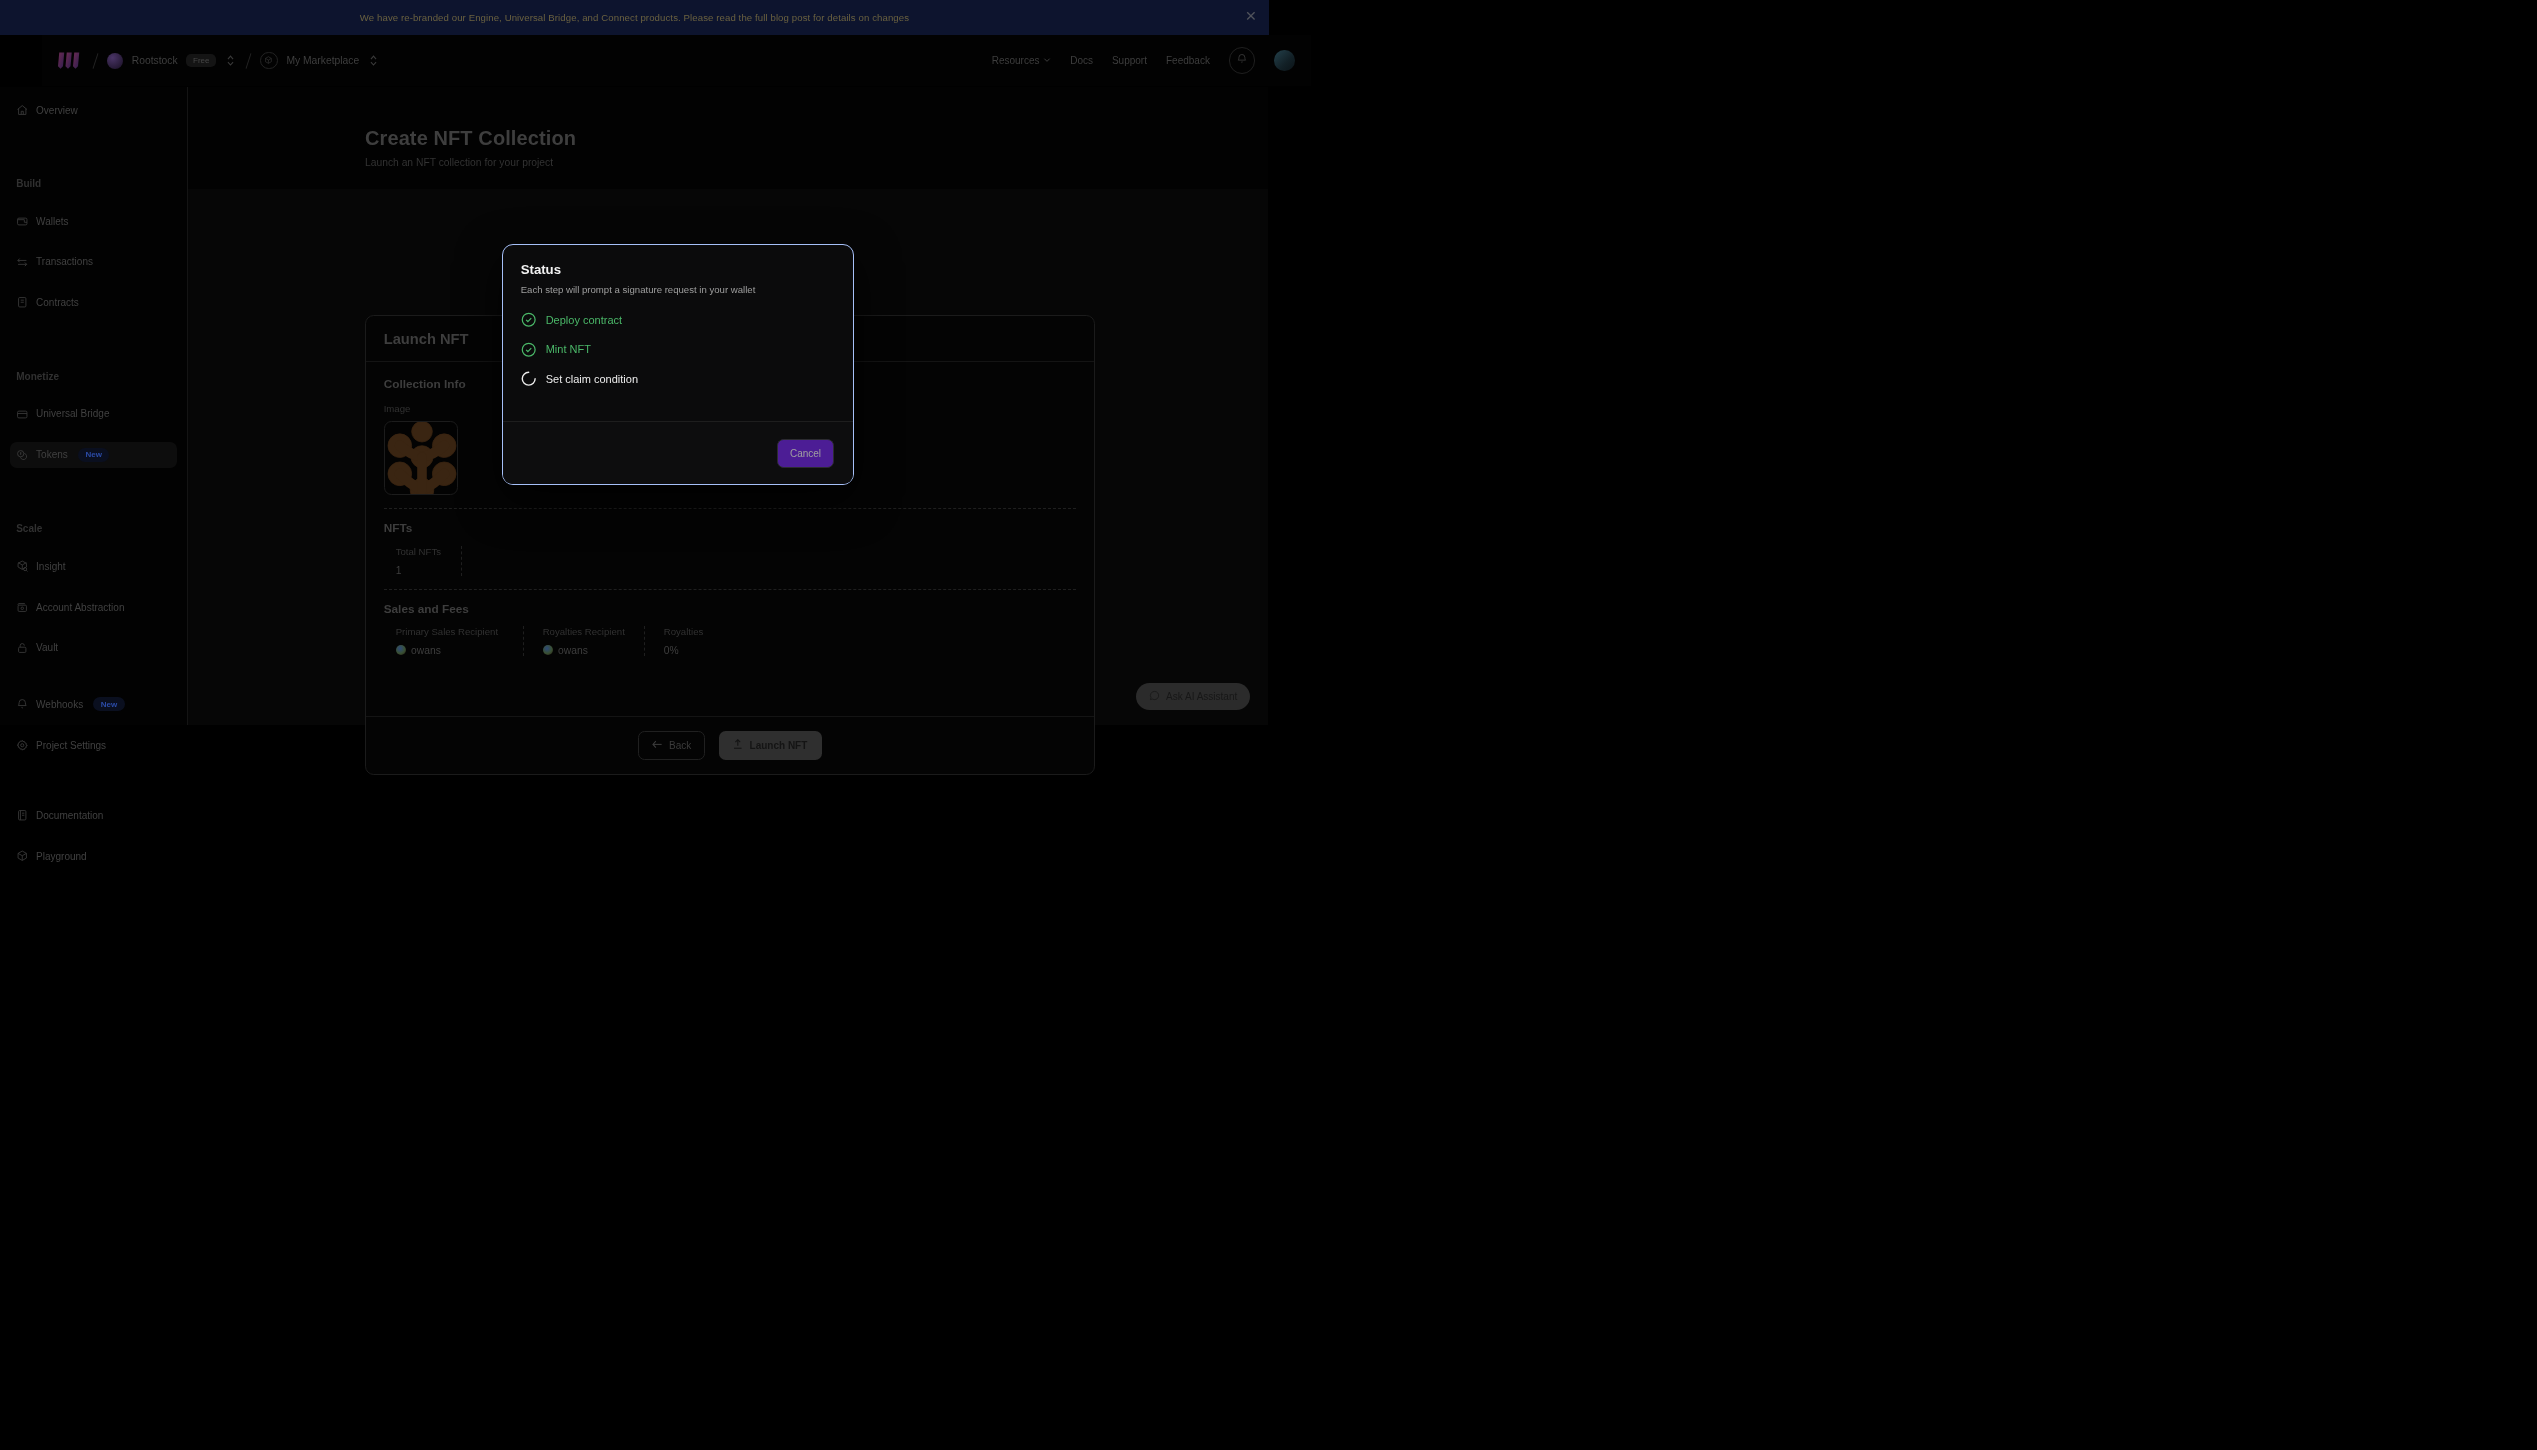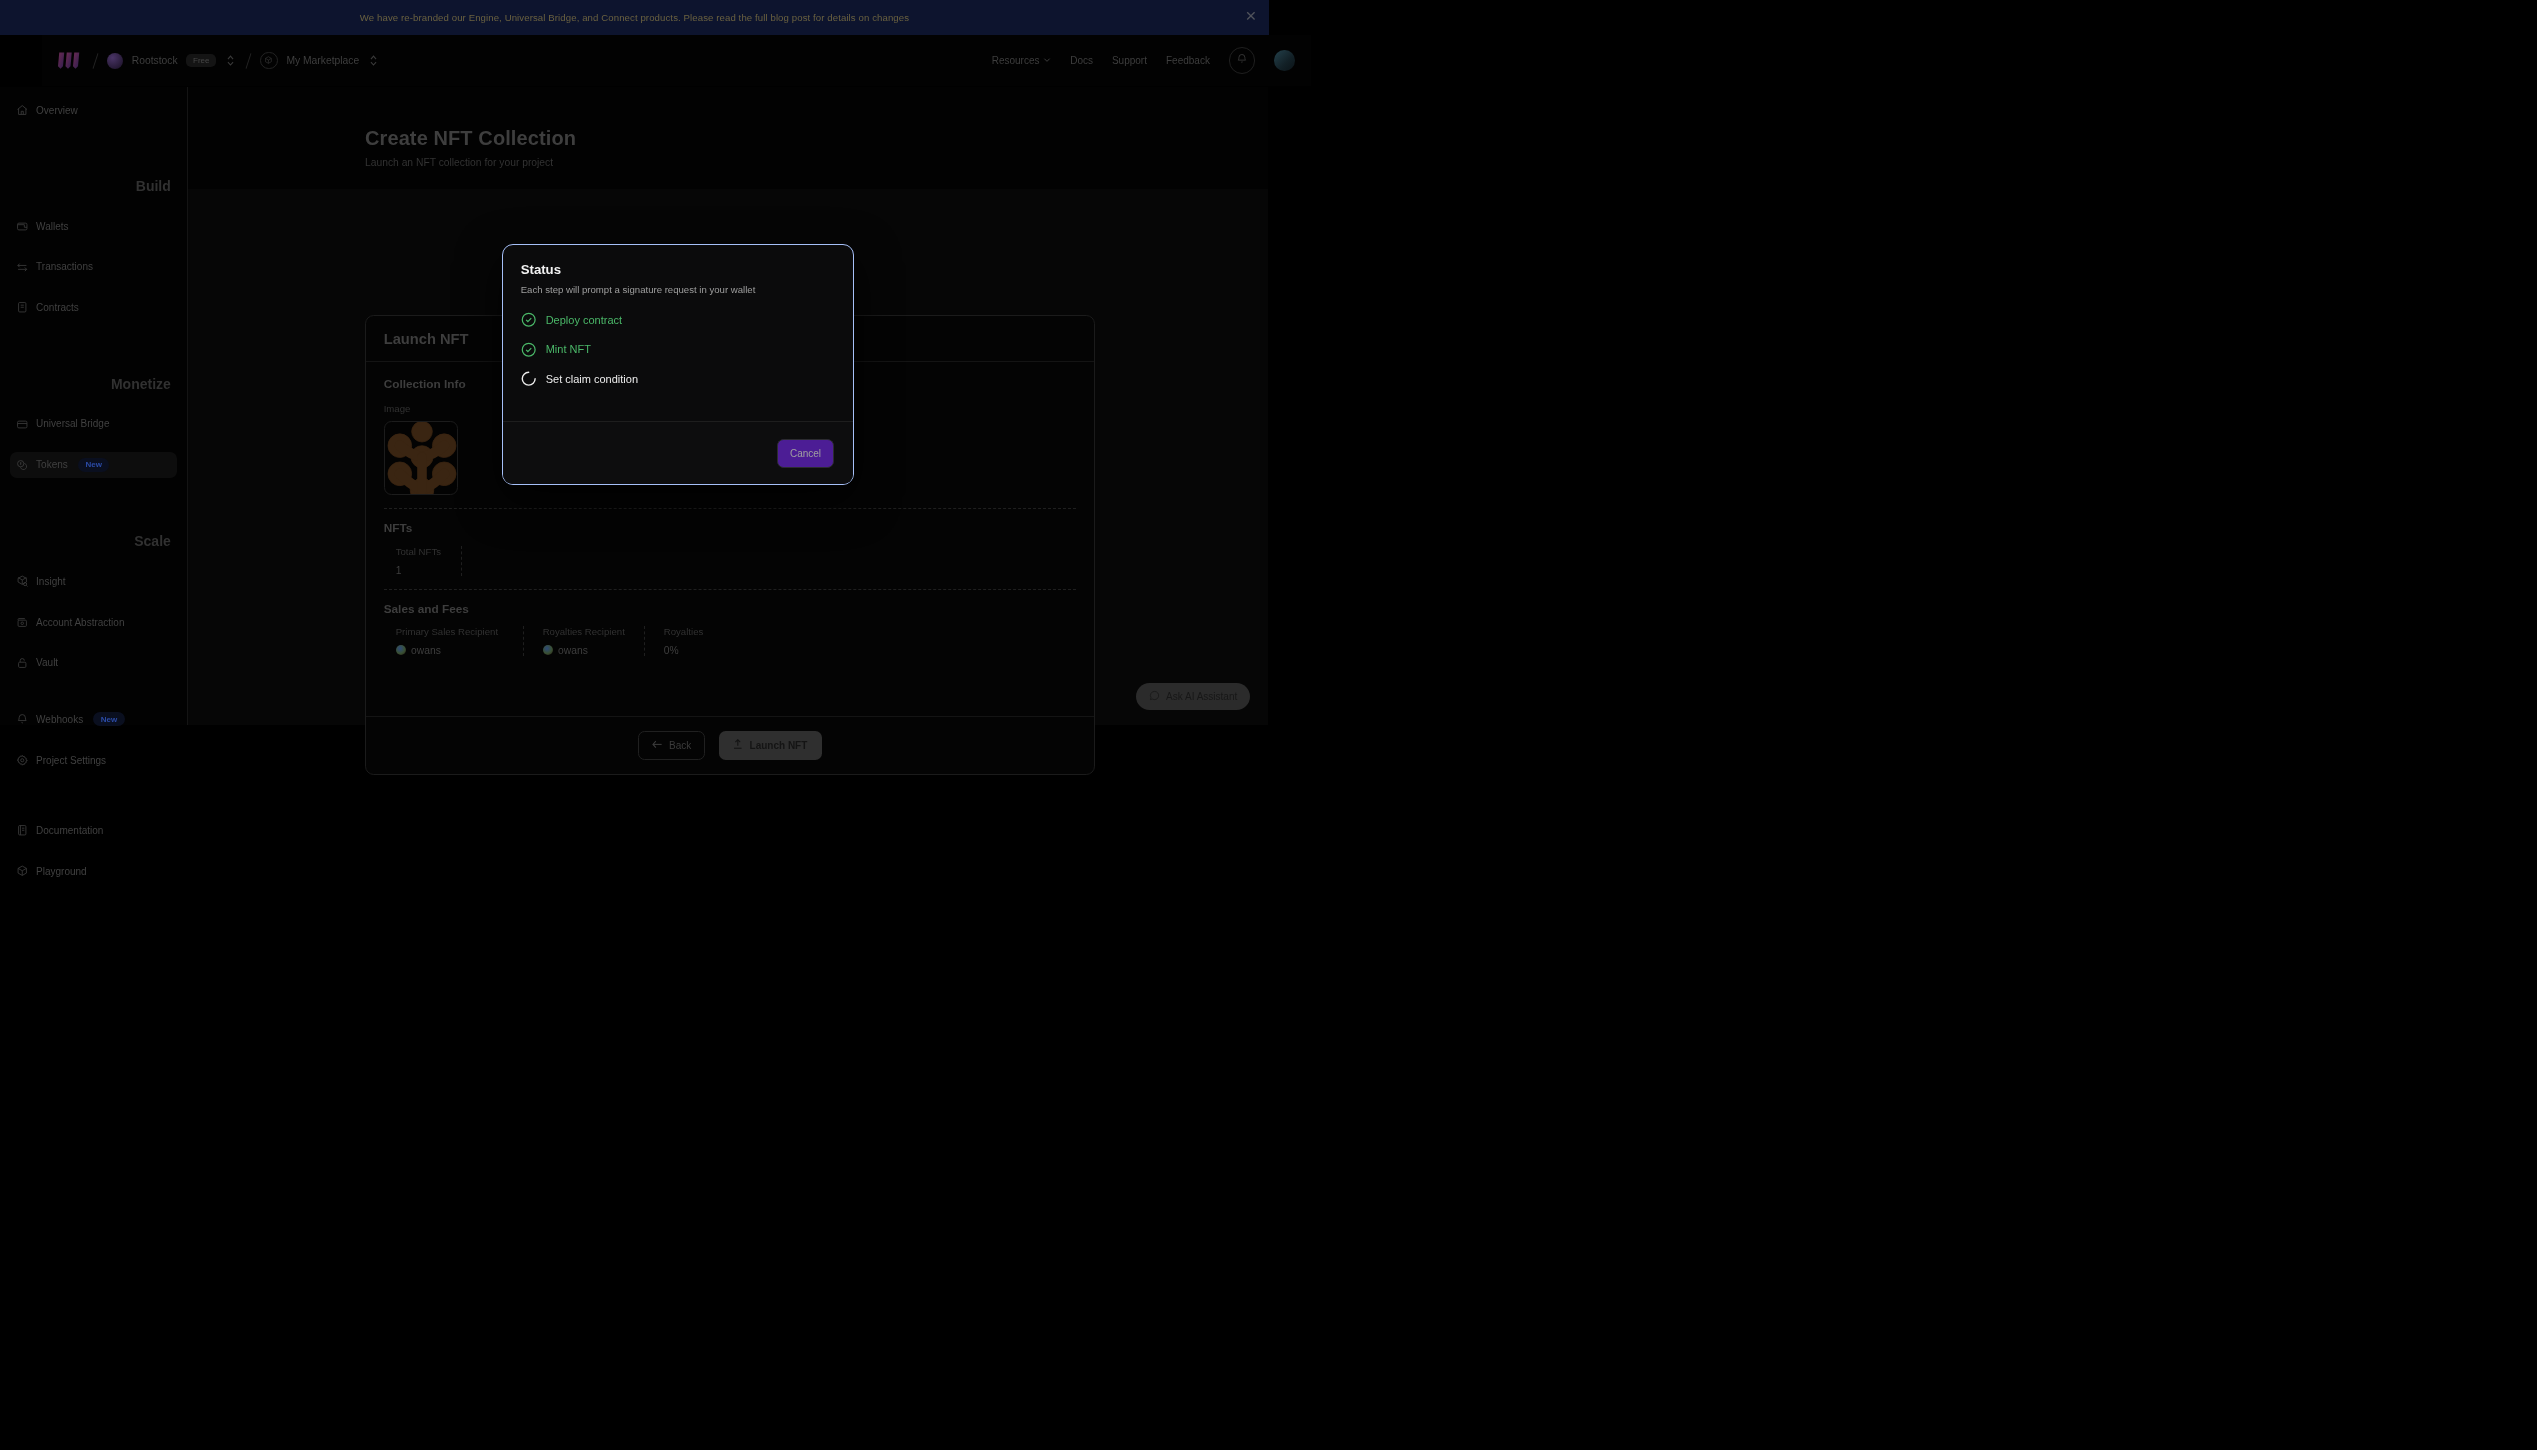--- a/index.html
+++ b/index.html
@@ -35,21 +35,21 @@
   .user-avatar { width:20.6px; height:20.6px; border-radius:50%;
     background:linear-gradient(135deg,#24414c 0%,#122026 60%,#0b1317 100%); cursor:pointer; }
 
   
   .sidebar { position:absolute; left:0; top:87px; width:188px; height:638px; background:#020202;
     border-right:0.7px solid #141414; padding:10.3px 10.3px 7.4px 10.3px; display:flex; flex-direction:column;gap:15px; }
   .side-item { display:flex; align-items:center; gap:7.4px; padding:6.6px 5.9px; border-radius:6.6px;
     color:#414141; font-size:10px; cursor:pointer; }
   .side-item .ic { width:12.5px; height:12.5px; color:#3a3a3a; flex:none; display:flex; }
   .side-item.selected { background:#0d0d0d; }
-  .side-label { font-size:14px; color:#313131; font-weight:700; padding:10.3px 5.9px 4.4px 5.9px;text-align:right; }
+  .side-label { font-size:10px; color:#313131; font-weight:700; padding:10.3px 5.9px 4.4px 5.9px; }
   .side-divider { height:0.7px; background:#181818; margin:7.4px 1.5px; }
   .badge-new { margin-left:2.9px; background:#0a0f1f; color:#2b4ba6; font-size:8px; font-weight:700;
     padding:2.2px 7.4px; border-radius:735px; }
   .side-spacer { flex:1; }
 
   
   .main { position:absolute; left:188px; top:87px; width:1080px; height:638px; background:#020202; }
   .page-head { padding:40px 0 0 177px; }
   .page-title { color:#3e3e3e; font-size:20px; font-weight:700; letter-spacing:0.1px; }
   .page-sub { color:#333; font-size:10.3px; margin-top:6.6px; }

